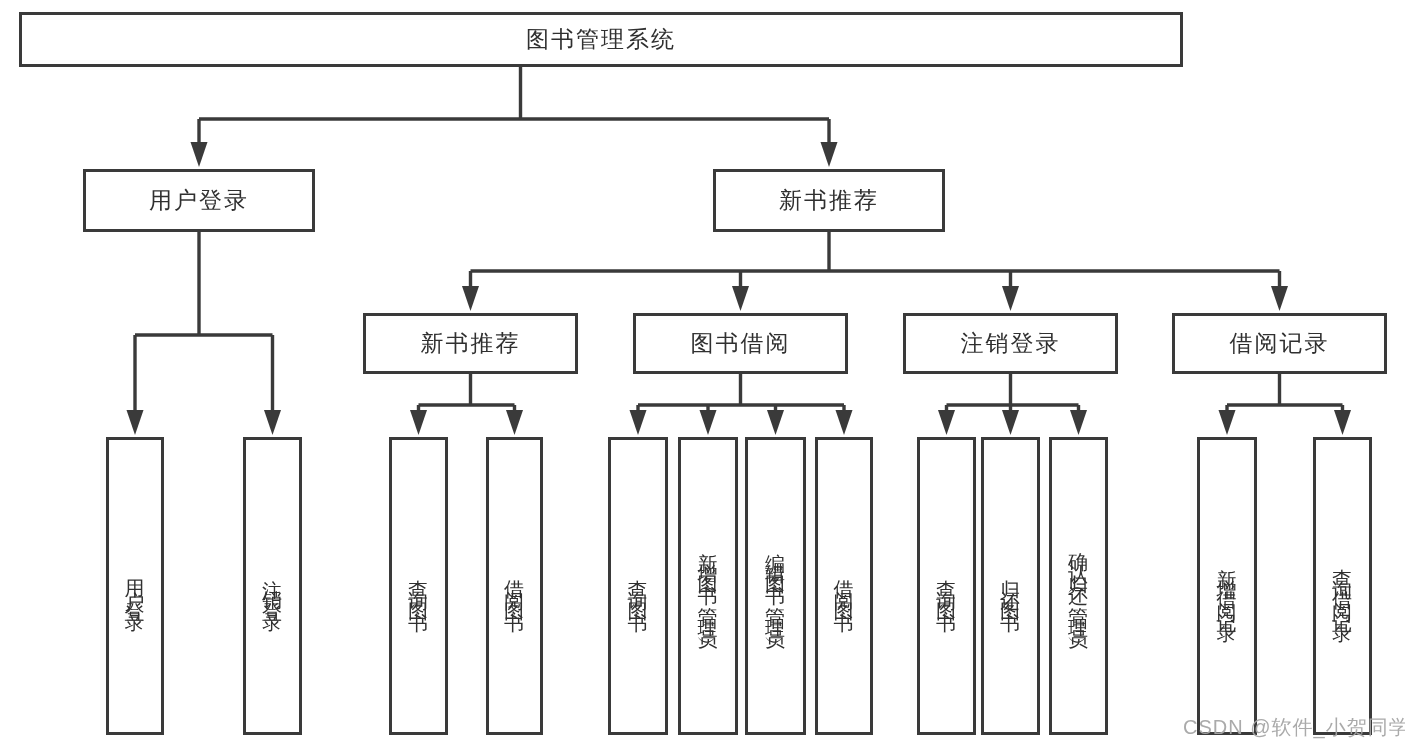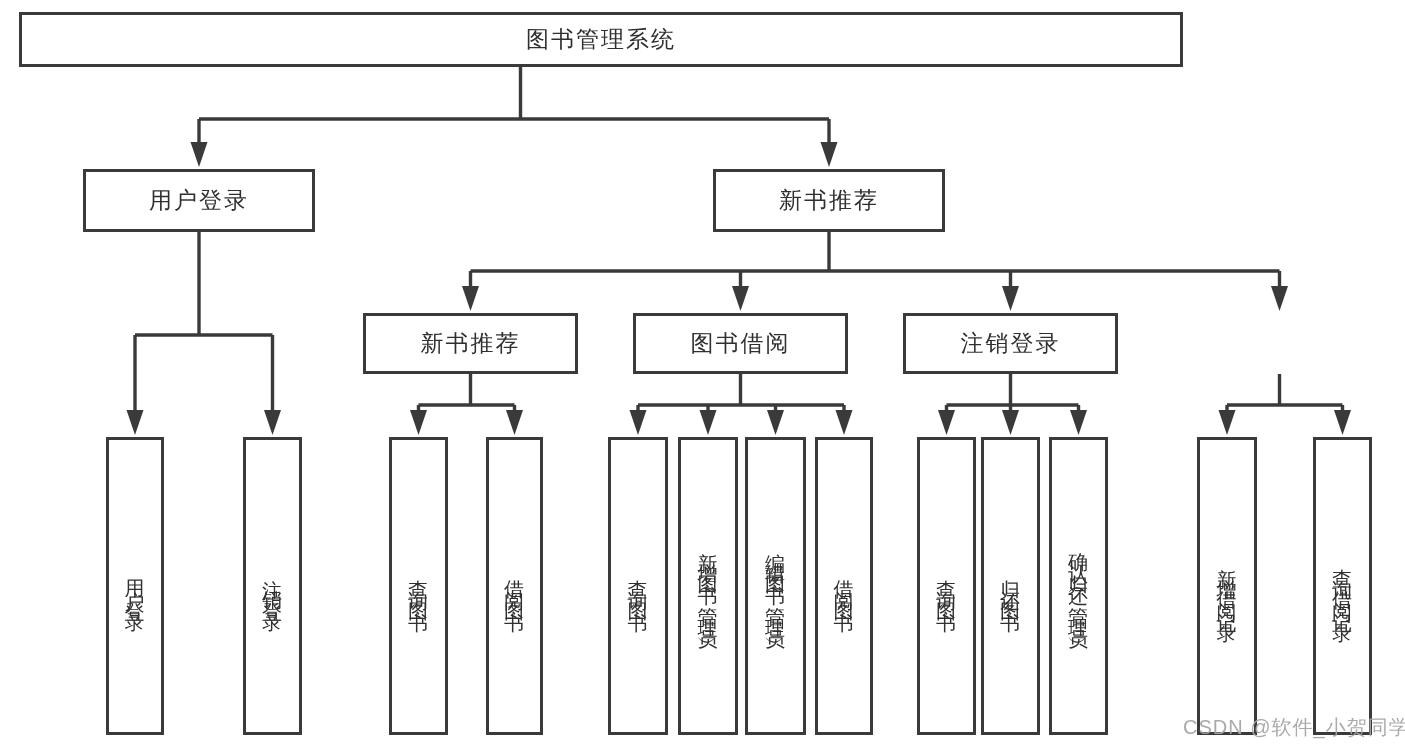--- a/index.html
+++ b/index.html
@@ -132,20 +132,23 @@
 
   <div class="node h" style="left:363px;top:313px;width:215px;height:61px;">
     <span class="label">新书推荐</span>
   </div>
   <div class="node h" style="left:633px;top:313px;width:215px;height:61px;">
     <span class="label">图书借阅</span>
   </div>
   <div class="node h" style="left:903px;top:313px;width:215px;height:61px;">
     <span class="label">注销登录</span>
   </div>
+  <div class="node h" style="left:1172px;top:313px;width:215px;height:61px;">
+    <span class="label">借阅记录</span>
+  </div>
 
   <div class="node v" style="left:106px;top:437px;width:58px;height:298px;">
     <span class="label">用户登录</span>
   </div>
   <div class="node v" style="left:243px;top:437px;width:59px;height:298px;">
     <span class="label">注销登录</span>
   </div>
 
   <div class="node v" style="left:389px;top:437px;width:59px;height:298px;">
     <span class="label">查询图书</span>

